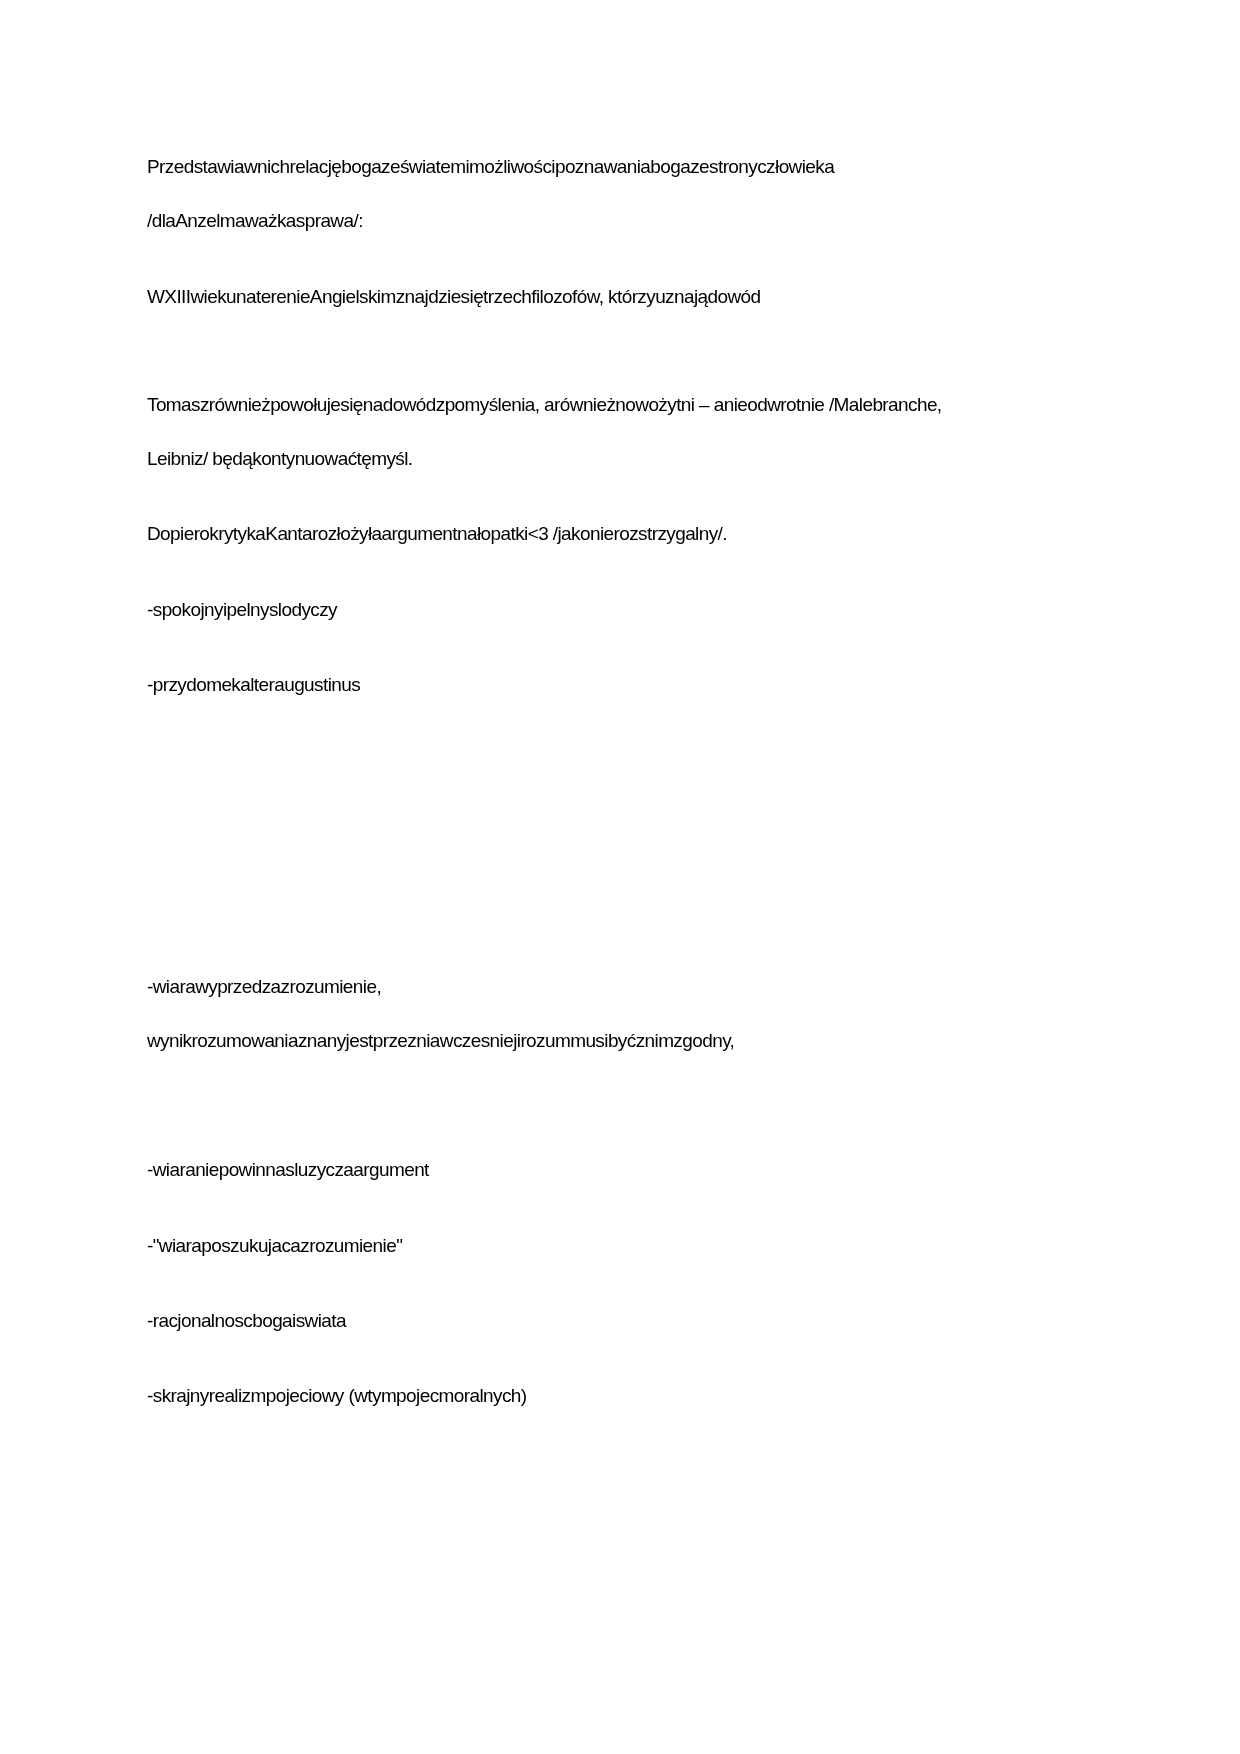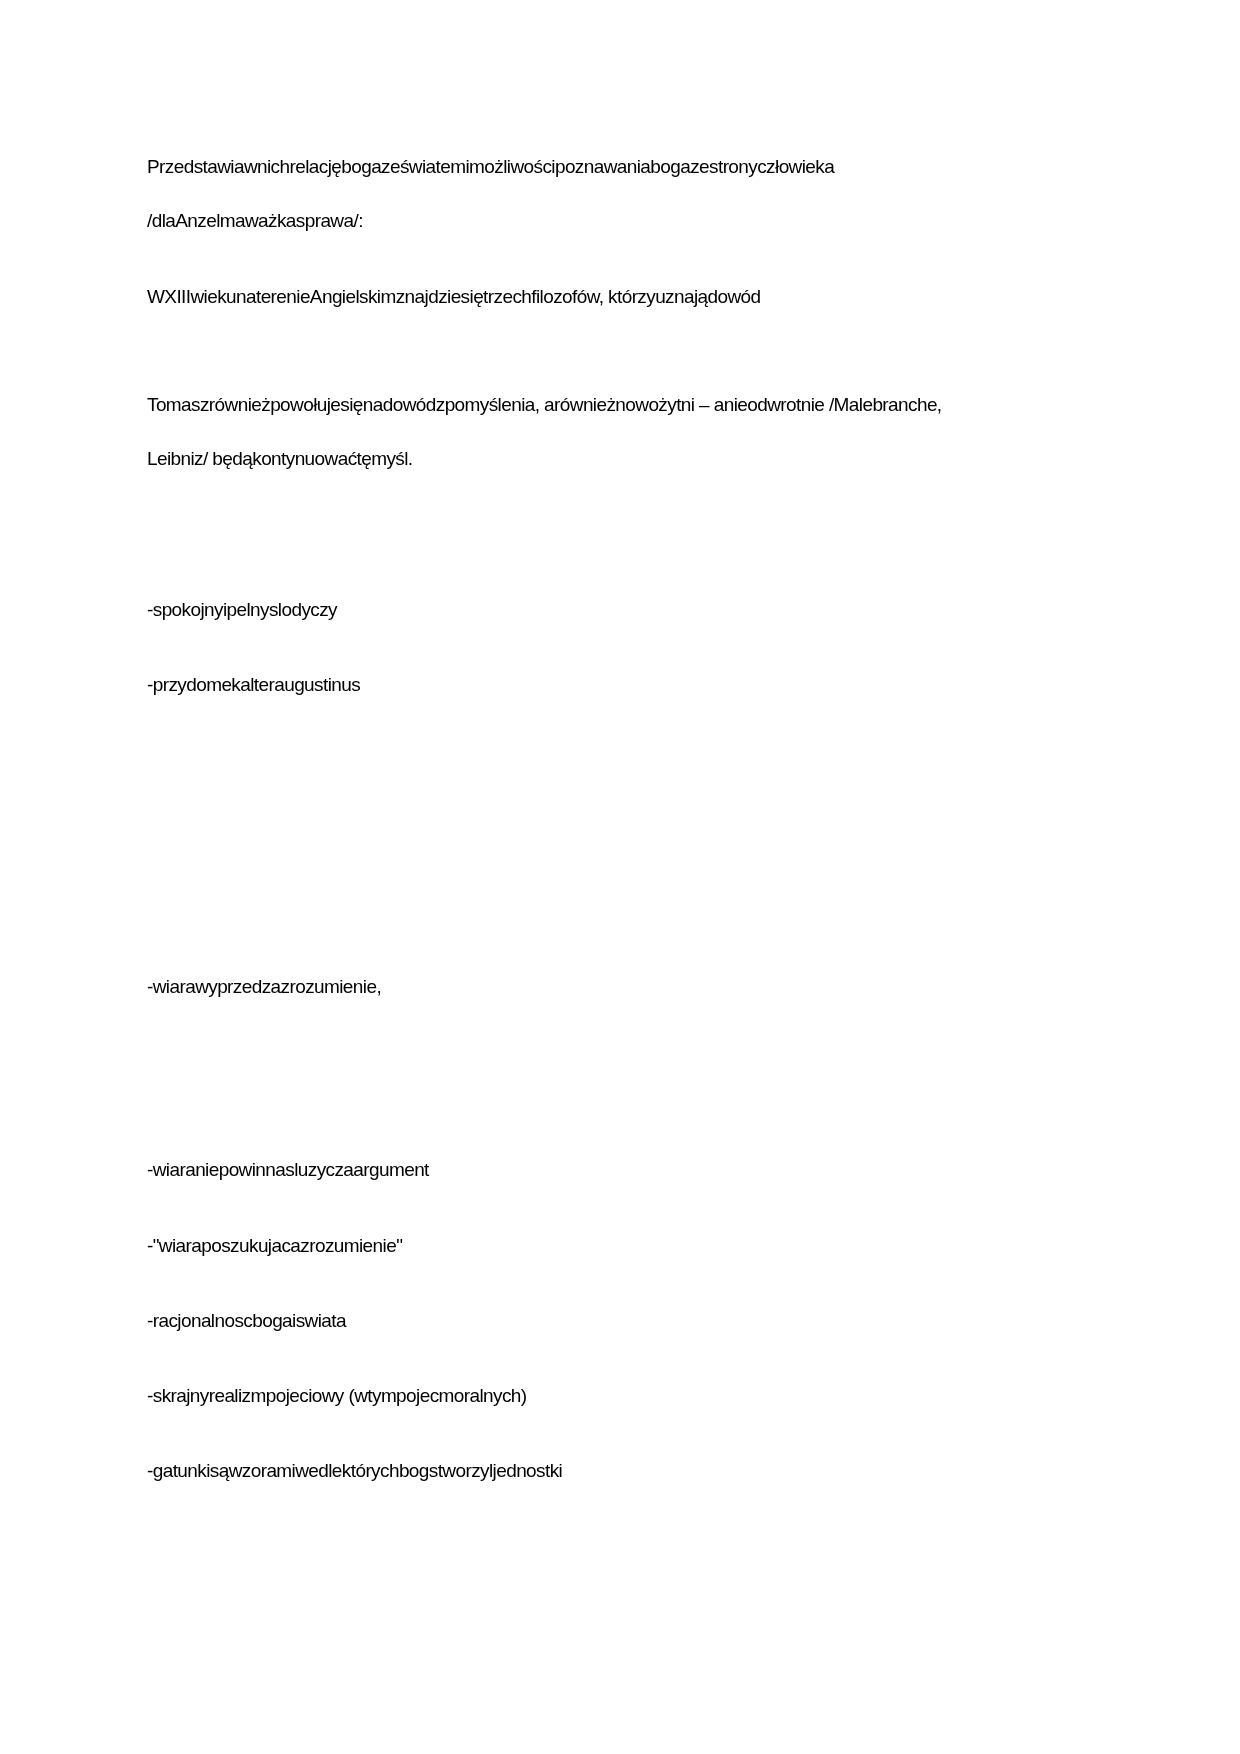--- a/index.html
+++ b/index.html
@@ -35,21 +35,22 @@
   </style>
 </head>
 <body>
 
 <div class="page">
   <div class="line" style="top:156px">Przedstawiawnichrelacjębogazeświatemimożliwościpoznawaniabogazestronyczłowieka</div>
   <div class="line" style="top:210px">/dlaAnzelmaważkasprawa/:</div>
   <div class="line" style="top:286px">WXIIIwiekunaterenieAngielskimznajdziesiętrzechfilozofów, którzyuznajądowód</div>
   <div class="line" style="top:394px">Tomaszrównieżpowołujesięnadowódzpomyślenia, arównieżnowożytni – anieodwrotnie /Malebranche,</div>
   <div class="line" style="top:448px">Leibniz/ będąkontynuowaćtęmyśl.</div>
+  <div class="line" style="top:523px">DopierokrytykaKantarozłożyłaargumentnałopatki&lt;3 /jakonierozstrzygalny/.</div>
   <div class="line" style="top:599px">-spokojnyipelnyslodyczy</div>
   <div class="line" style="top:674px">-przydomekalteraugustinus</div>
   <div class="line" style="top:976px">-wiarawyprzedzazrozumienie,</div>
+  <div class="line" style="top:1030px">wynikrozumowaniaznanyjestprzezniawczesniejirozummusibyćznimzgodny,</div>
   <div class="line" style="top:1159px">-wiaraniepowinnasluzyczaargument</div>
   <div class="line" style="top:1235px">-"wiaraposzukujacazrozumienie"</div>
   <div class="line" style="top:1310px">-racjonalnoscbogaiswiata</div>
   <div class="line" style="top:1385px">-skrajnyrealizmpojeciowy (wtympojecmoralnych)</div>
-  <div class="line" style="top:1460px">-gatunkisąwzoramiwedlektórychbogstworzyljednostki</div>
 </div>
 
 </body></html>

